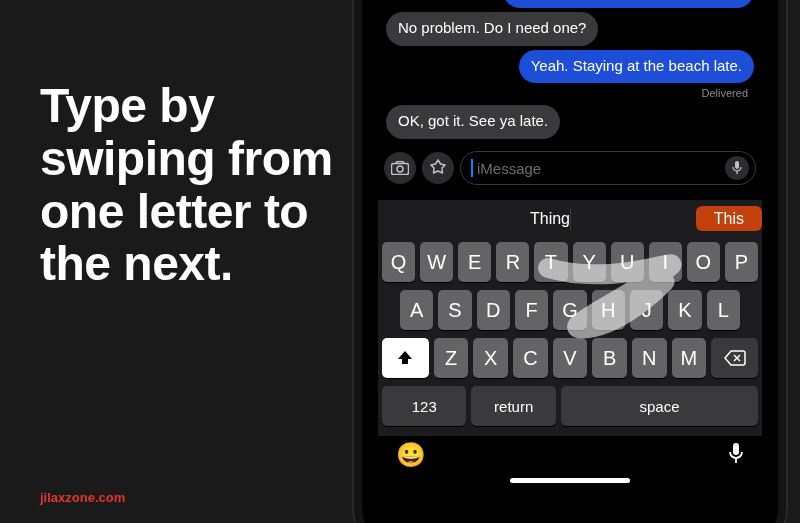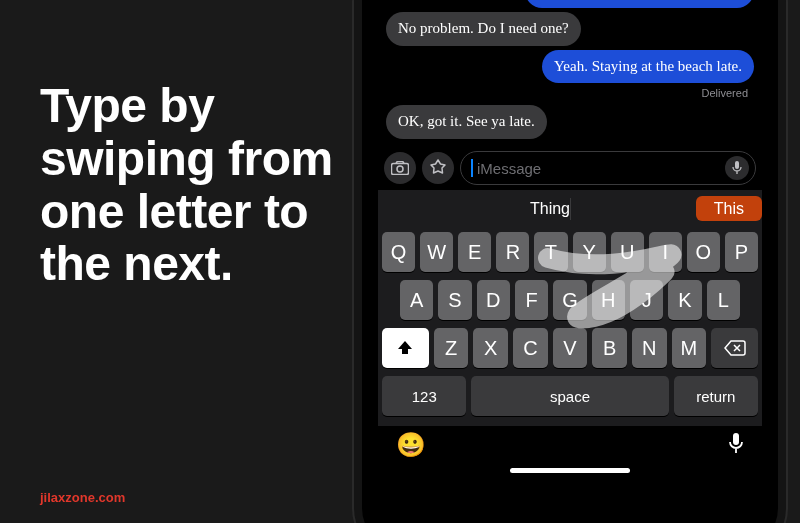--- a/index.html
+++ b/index.html
@@ -51,36 +51,35 @@
   .row { display: flex; margin: 4px 0; }
   .row.out { justify-content: flex-end; }
   .row.in  { justify-content: flex-start; }
   .bubble {
     max-width: 75%;
     padding: 7px 12px 8px;
     border-radius: 18px;
     font-size: 15px;
     line-height: 1.25;
     color: #fff;
-    font-family: Liberation Serif, serif;
   }
   .in  .bubble { background: #3a3a3c; }
   .out .bubble { background: #1d4ed8; }
   .delivered {
     text-align: right;
     color: #8e8e93;
     font-size: 11px;
     padding: 0 6px 2px 0;
   }
   
   .inputbar {
     display: flex;
     align-items: center;
     gap: 6px;
-    padding: 4px 6px 4px;
+    padding: 4px 6px 14px;
   }
   .circle-btn {
     width: 32px; height: 32px;
     border-radius: 50%;
     background: #2c2c2e;
     display: flex; align-items: center; justify-content: center;
     color: #9a9a9e;
   }
   .circle-btn svg { display: block; }
   .msgfield {
@@ -259,22 +258,22 @@
         <div class="key">M</div>
         <div class="key fn wide">
           <svg width="22" height="16" viewBox="0 0 22 16">
               <path d="M7 1h12a2 2 0 0 1 2 2v10a2 2 0 0 1-2 2H7L1 8z" fill="none" stroke="#fff" stroke-width="1.5"></path>
               <path d="M10 5l6 6M16 5l-6 6" stroke="#fff" stroke-width="1.5"></path>
             </svg>
         </div>
       </div>
       <div class="krow">
         <div class="key fn" style="flex:1.8">123</div>
+        <div class="key fn" style="flex:1.8">return</div>
         <div class="key fn space">space</div>
-        <div class="key fn" style="flex:1.8">return</div>
       </div>
 
       <svg class="swipe" width="384" height="200" viewBox="0 0 384 200">
         <path d="M170 30 C 240 50, 310 15, 290 30 C 250 60, 170 95, 210 90 C 250 85, 295 35, 285 45" fill="none" stroke="rgba(255,255,255,0.55)" stroke-width="20" stroke-linecap="round" stroke-linejoin="round"></path>
       </svg>
     </div>
 
     <div class="kbd-bottom">
       <div class="emoji">😀</div>
       <div>

